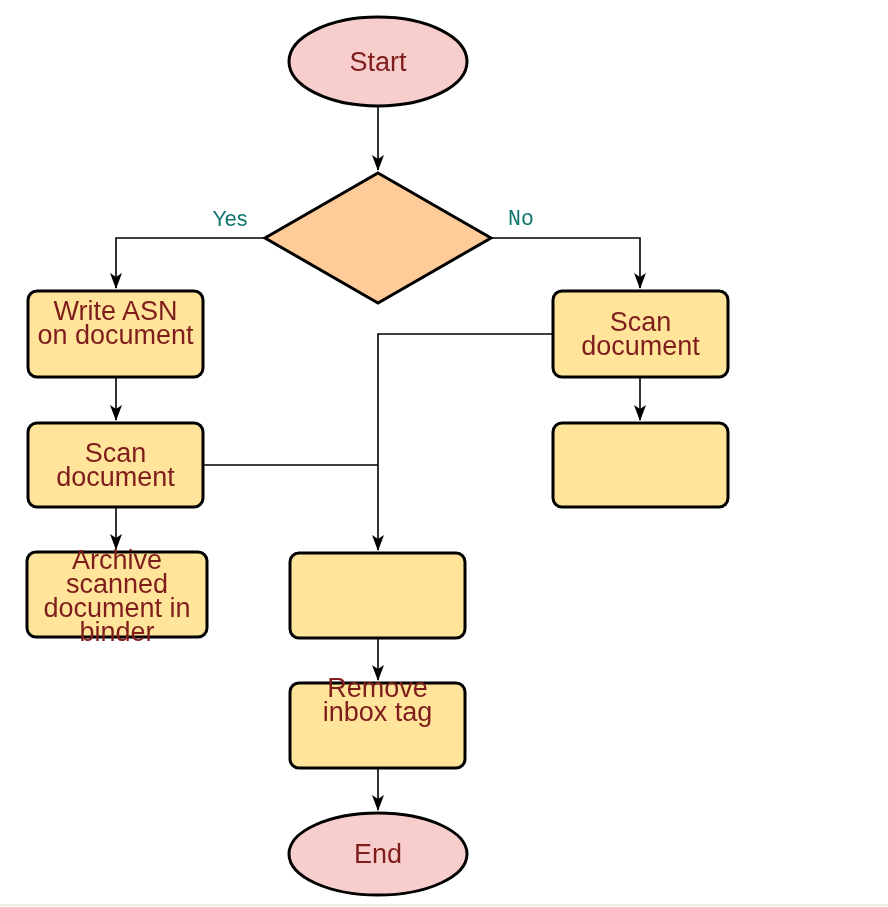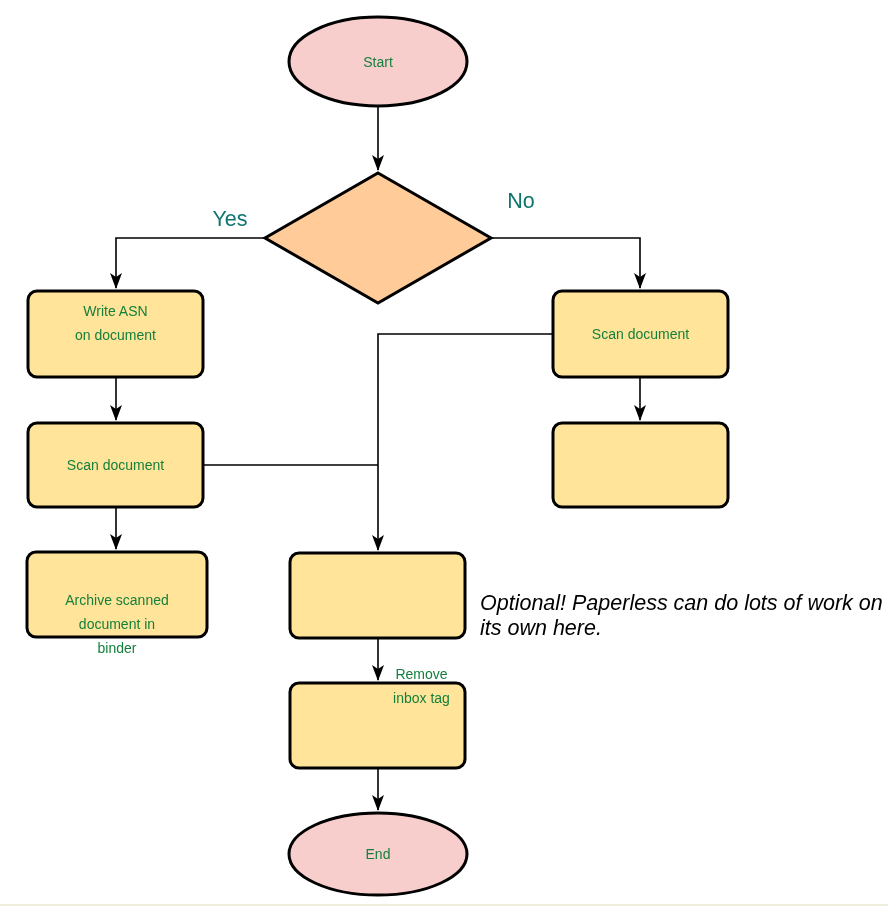--- a/index.html
+++ b/index.html
@@ -22,23 +22,23 @@
     stroke: #000;
     stroke-width: 3px;
   }
   .node-label {
     position: absolute;
     display: flex;
     align-items: center;
     justify-content: center;
     text-align: center;
     white-space: pre-line;
-    font-size: 14px;
+    font-size: 27px;
     line-height: 24px;
-    color: #15803d;
+    color: #7f1d1d;
   }
   .edge-label {
     position: absolute;
     display: flex;
     align-items: center;
     justify-content: center;
     font-size: 21.5px;
     line-height: 24px;
     color: #0f766e;
   }
@@ -97,29 +97,27 @@
       <rect class="shape" x="290" y="553" width="175" height="85" rx="9" fill="#ffe499"></rect>
       <rect class="shape" x="290" y="683" width="175" height="85" rx="9" fill="#ffe499"></rect>
       <ellipse class="shape" cx="378" cy="854" rx="89" ry="41" fill="#f8cecc"></ellipse>
     </g>
   </svg>
 
   <div class="node-label" style="left:289px; top:17px; width:178px; height:89px;">Start</div>
   <div class="node-label" style="left:28px; top:291px; width:175px; height:64px;">Write ASN
 on document</div>
   <div class="node-label" style="left:28px; top:423px; width:175px; height:84px;">Scan document</div>
-  <div class="node-label" style="left:27px; top:580px; width:180px; height:88px;">Archive scanned
+  <div class="node-label" style="left:27px; top:552px; width:180px; height:88px;">Archive scanned
 document in
 binder</div>
   <div class="node-label" style="left:553px; top:291px; width:175px; height:86px;">Scan document</div>
-  <div class="node-label" style="left:290px; top:643px; width:175px; height:85px;padding-left:44px;">Remove
+  <div class="node-label" style="left:290px; top:657px; width:175px; height:85px;">Remove
 inbox tag</div>
   <div class="node-label" style="left:289px; top:813px; width:178px; height:82px;">End</div>
 
   <div class="edge-label" style="left:204px; top:207px; width:52px; height:24px;">Yes</div>
-  <div class="edge-label" style="left:495px; top:189px; width:52px; height:24px;">No</div>
+  <div class="edge-label" style="left:495px; top:207px; width:52px; height:24px;font-family:Liberation Mono, monospace;">No</div>
 
-  <div class="note">Optional! Paperless can do lots of work on
-its own here.</div>
 
   <div class="page-bottom-edge"></div>
 
 </div>
 
 </body></html>

